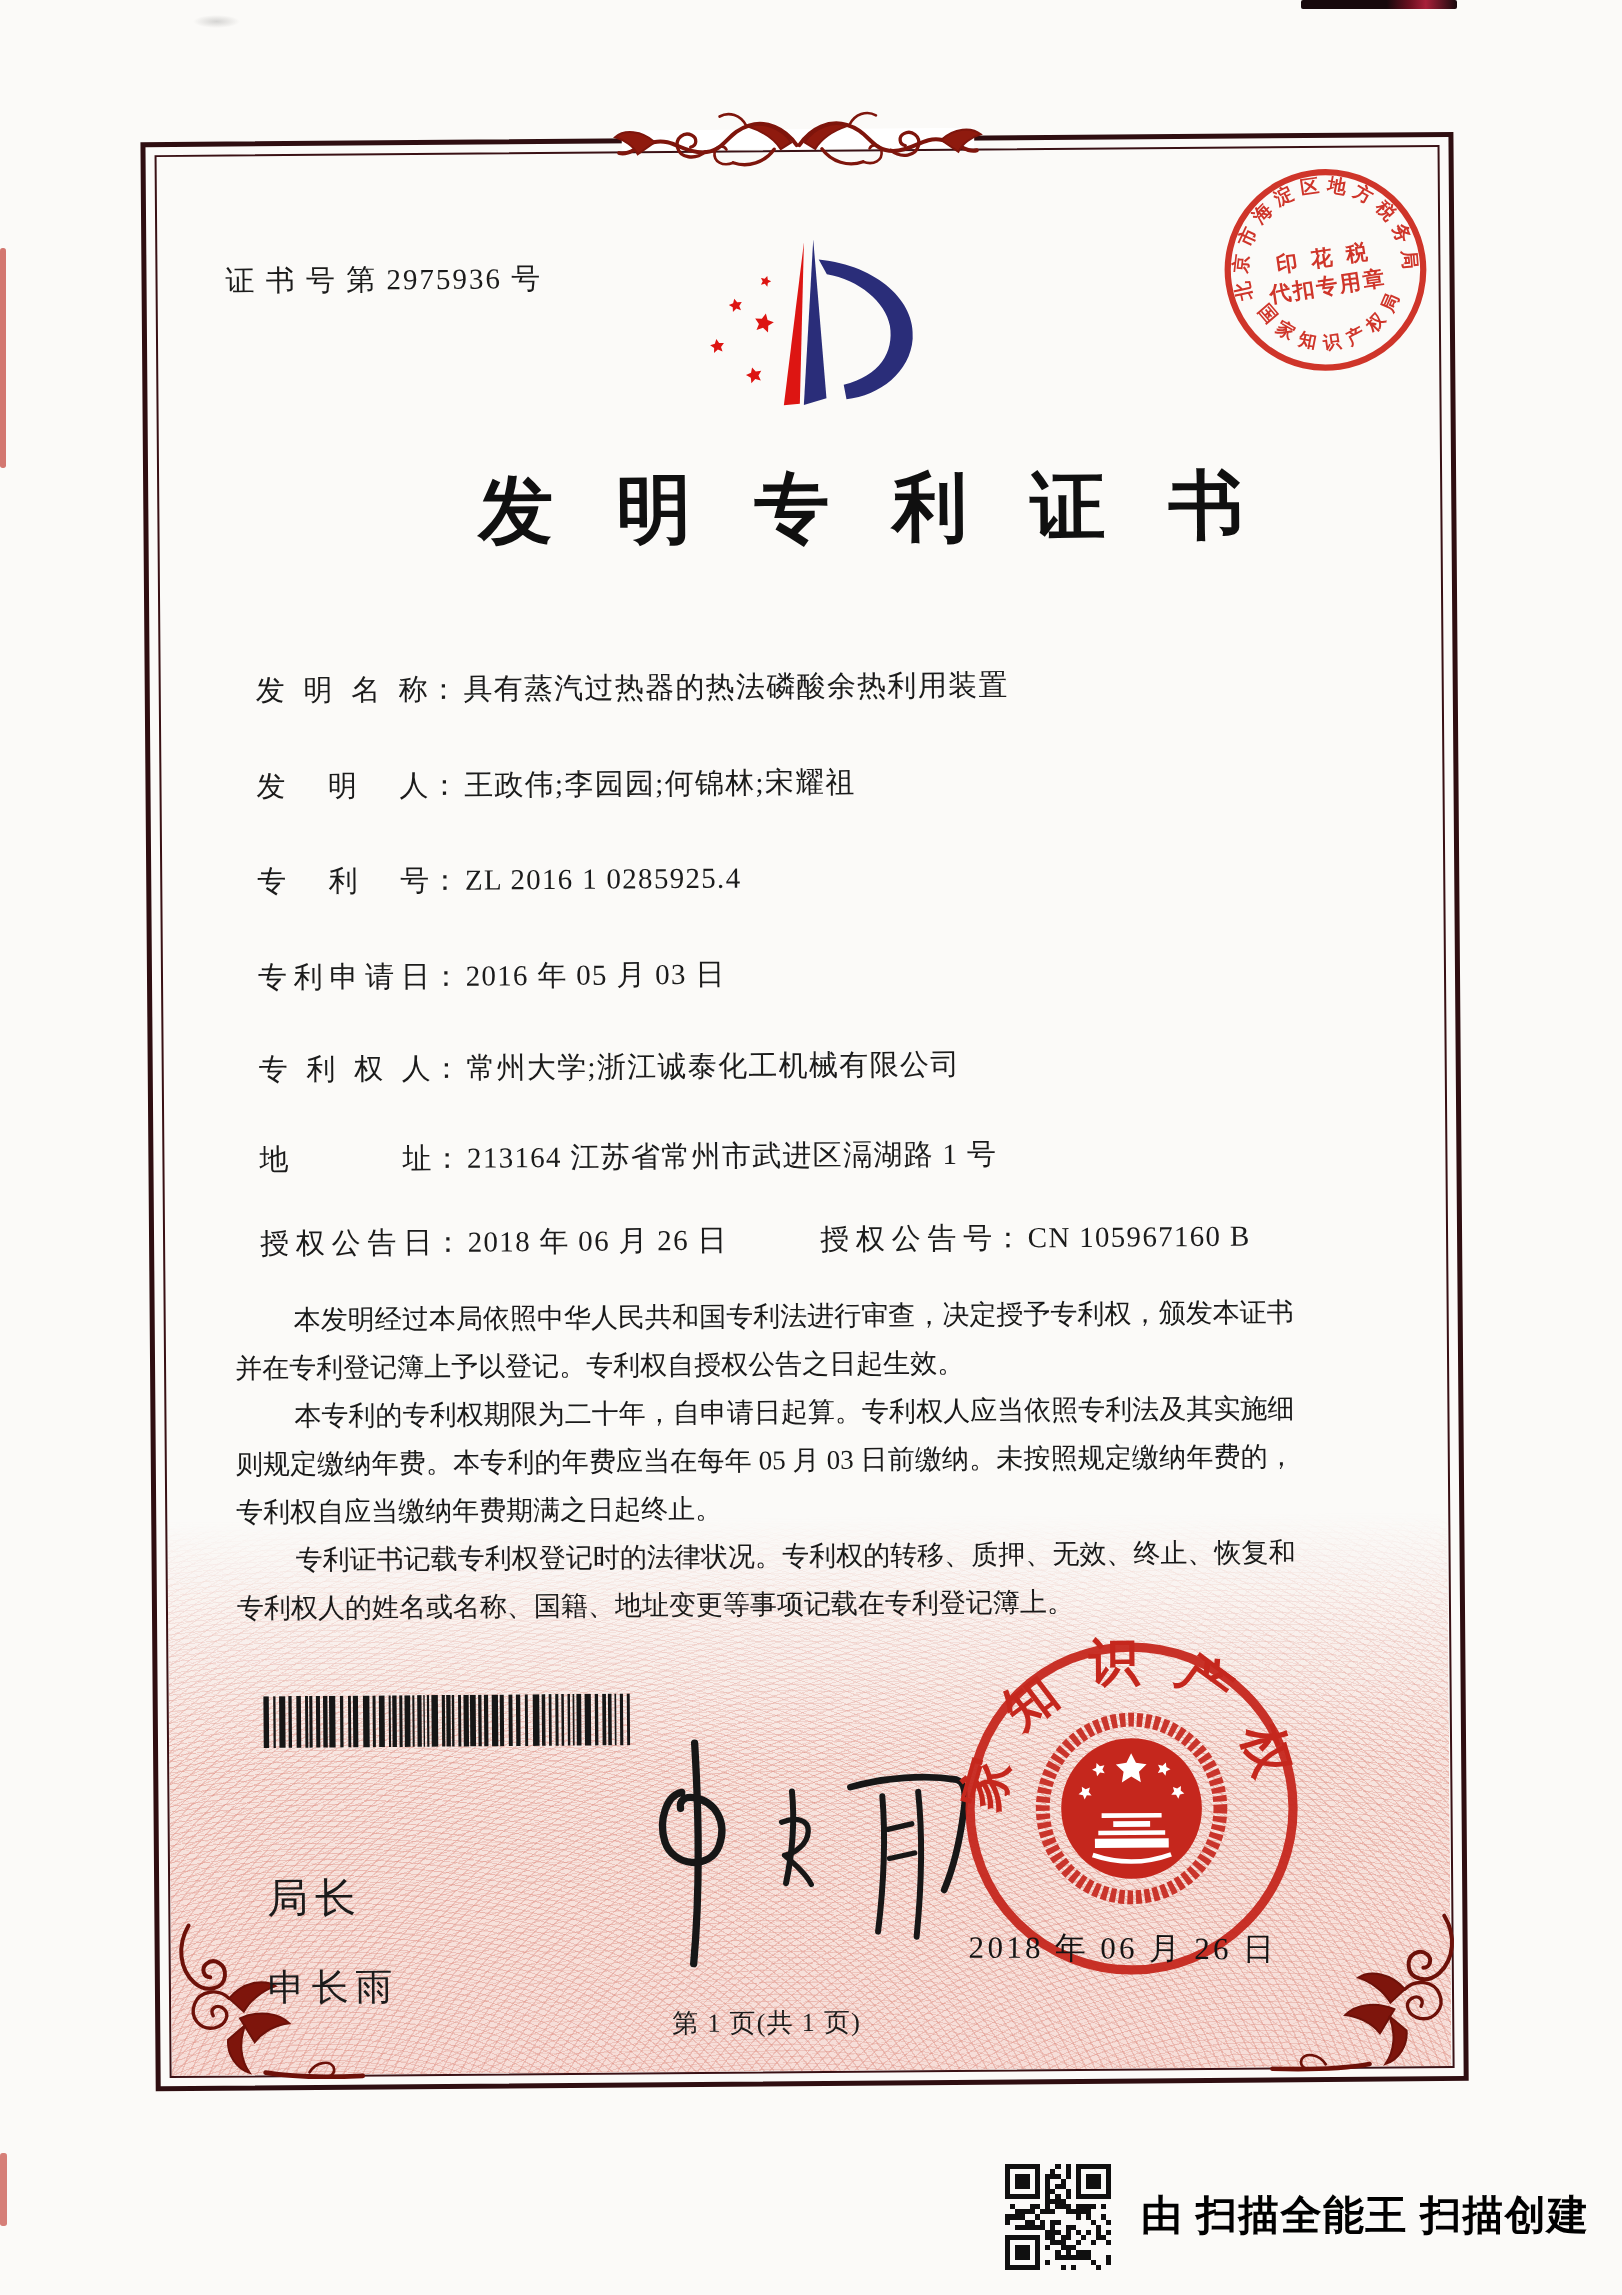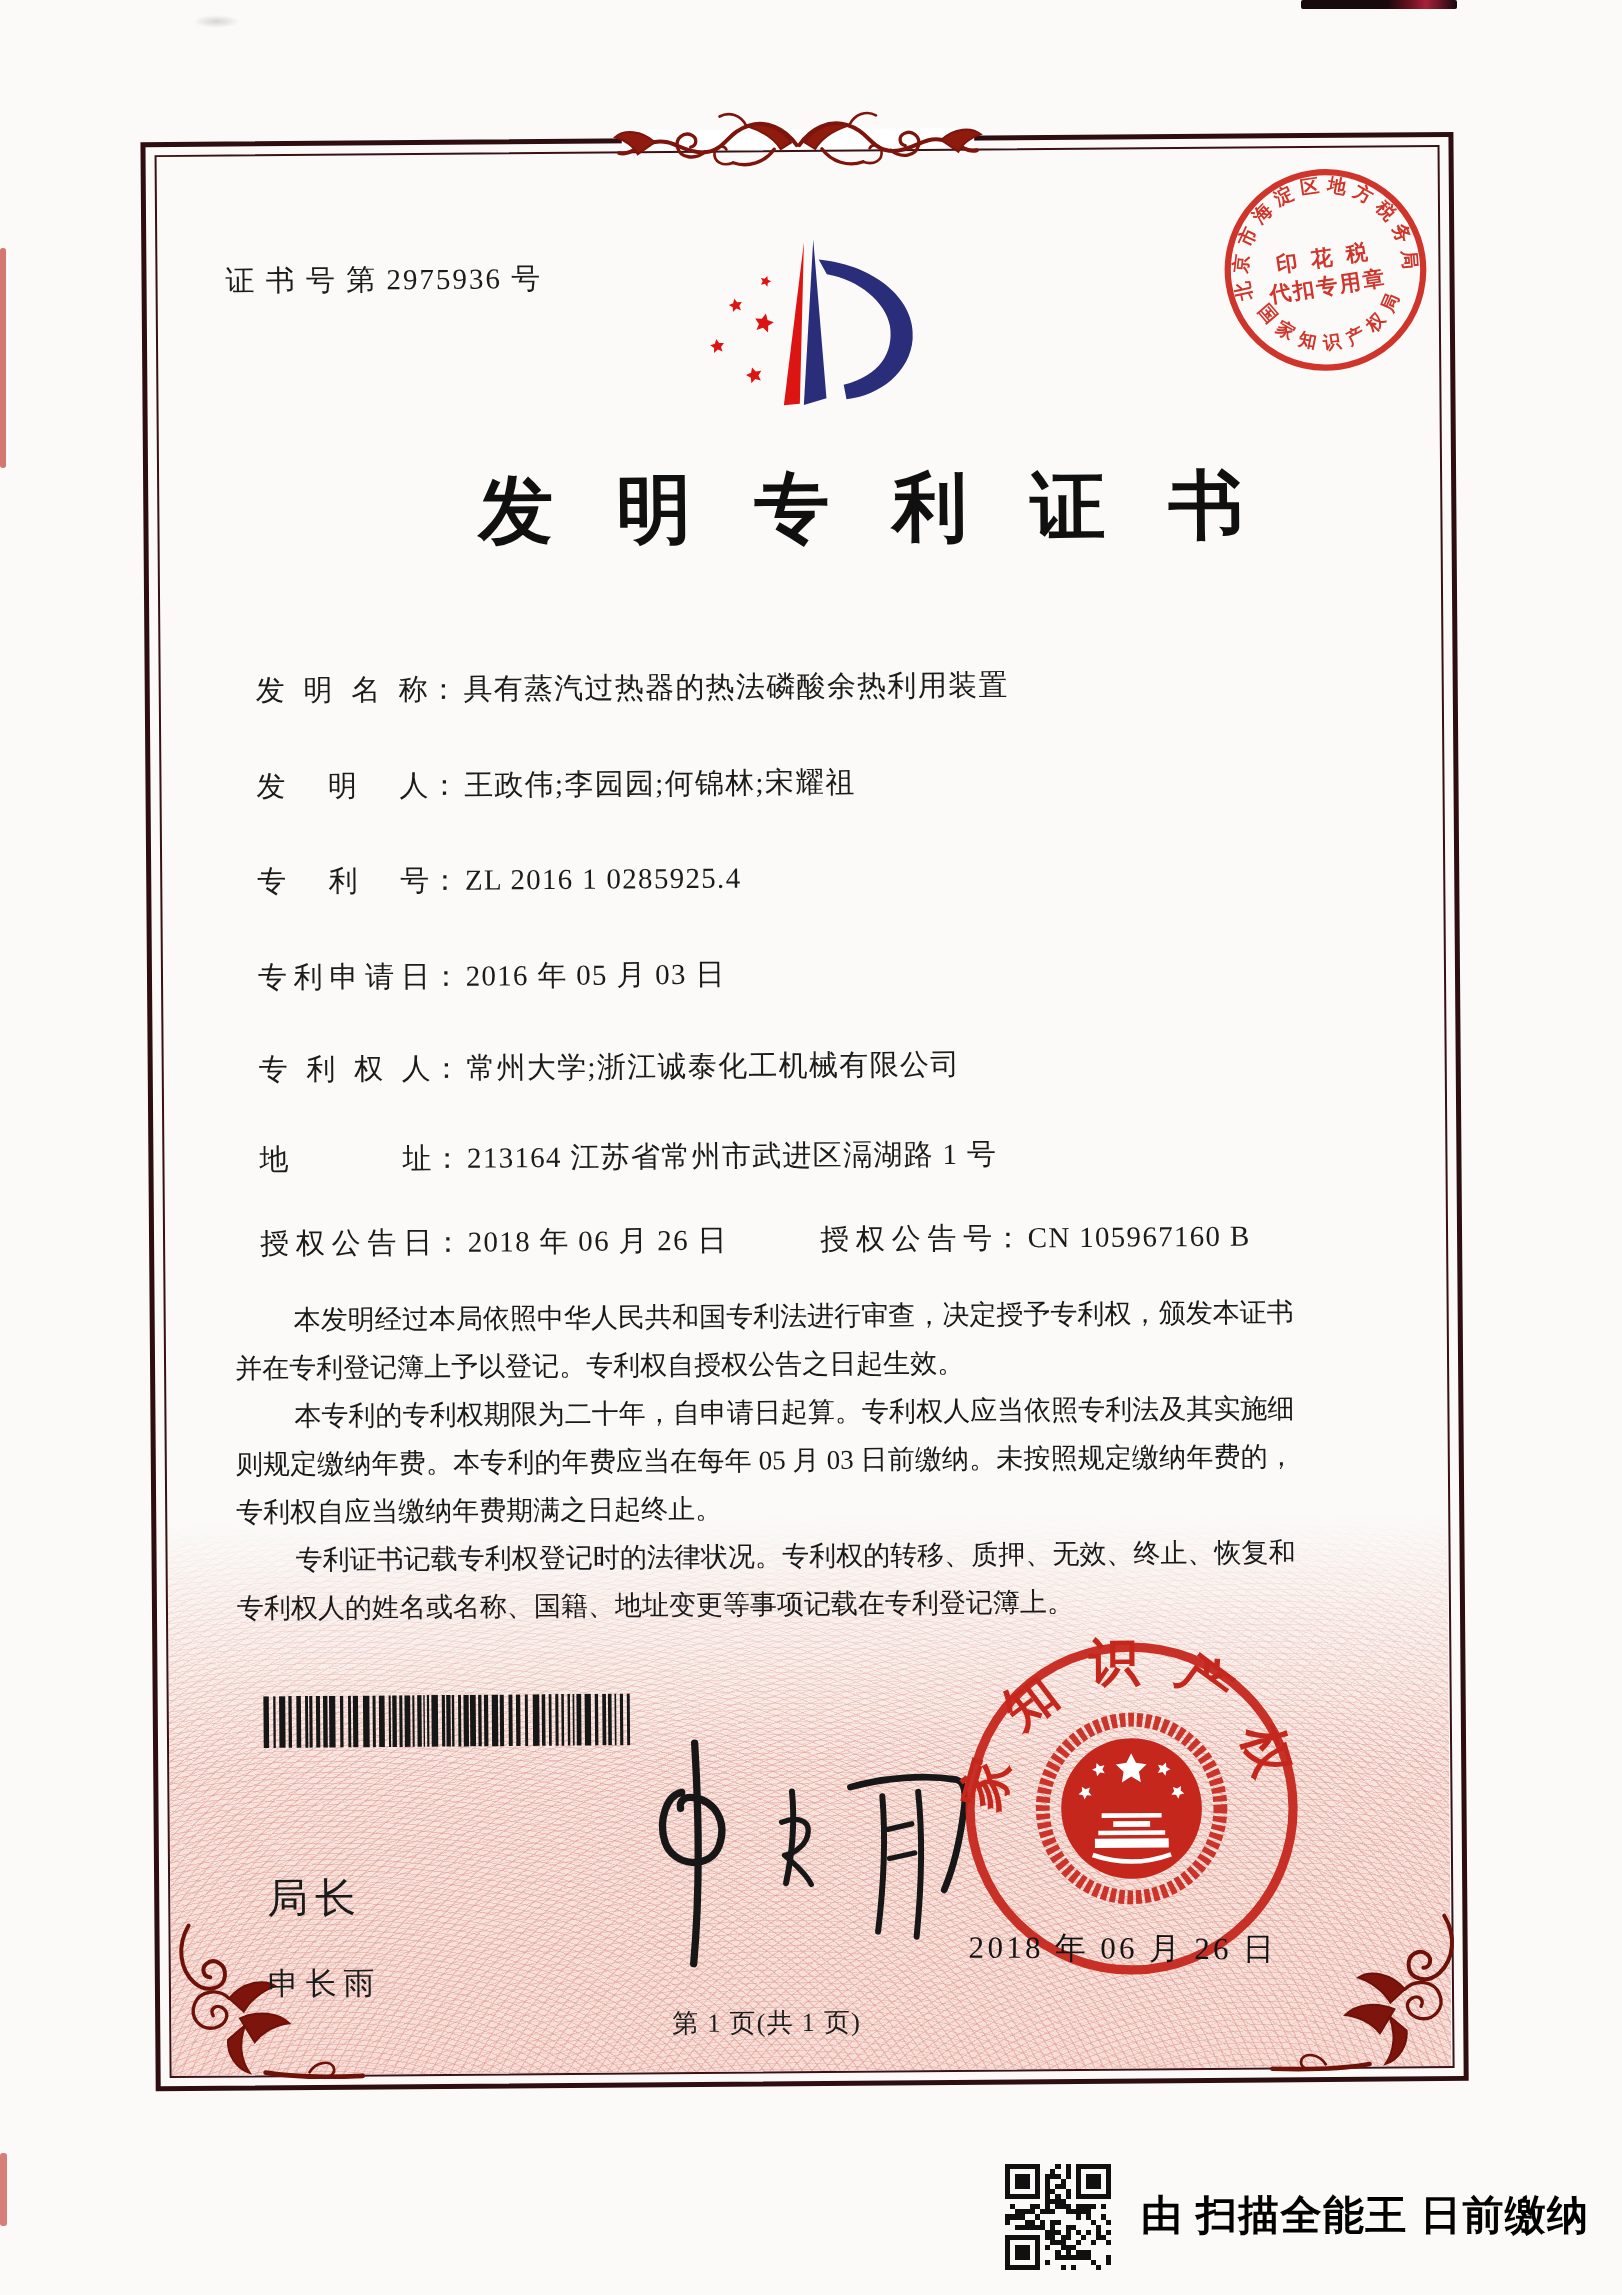--- a/index.html
+++ b/index.html
@@ -27,21 +27,21 @@
   .certno{position:absolute;left:232px;top:257px;font-size:29px;letter-spacing:2px;white-space:nowrap;}
   .title{position:absolute;left:483px;top:459px;font-size:75px;font-weight:bold;letter-spacing:63px;white-space:nowrap;color:#101010;}
   .frow{position:absolute;left:259px;font-size:29px;white-space:nowrap;}
   .flabel{display:inline-block;width:172px;text-align:justify;text-align-last:justify;vertical-align:bottom;}
   .fcolon{margin-left:1.3px;}
   .fvalue{margin-left:5.3px;letter-spacing:1.3px;}
   .grant2{position:absolute;left:560px;top:0;}
   .bodytext{position:absolute;left:233px;top:1292px;width:1059px;}
   .bodytext p{margin:0;font-size:27px;line-height:48px;text-indent:59px;text-align:justify;color:#191919;}
   .director-title{position:absolute;left:261px;top:1867px;font-size:41px;letter-spacing:6.7px;font-family:"Liberation Sans","DejaVu Sans",sans-serif;font-weight:500;}
-  .director-name{position:absolute;left:261px;top:1959px;font-size:31px;letter-spacing:6.7px;font-family:"Liberation Sans","DejaVu Sans",sans-serif;font-weight:500;}
+  .director-name{position:absolute;left:261px;top:1959px;font-size:37px;letter-spacing:6.7px;font-family:"Liberation Sans","DejaVu Sans",sans-serif;font-weight:500;}
   .seal-date{position:absolute;left:962px;top:1930px;font-size:31px;letter-spacing:3.3px;color:#141414;white-space:nowrap;transform:rotate(0.8deg);}
   .page-number{position:absolute;left:665px;top:2005px;font-size:26px;letter-spacing:1.3px;}
   
   .logo-svg{position:absolute;left:692px;top:233px;}
   .barcode{position:absolute;left:258px;top:1692px;}
   .signature-svg{position:absolute;left:612px;top:1713px;}
   .seal-svg{position:absolute;left:953px;top:1638px;}
   .taxstamp-svg{position:absolute;left:1228px;top:170px;transform:rotate(-8deg);}
   .orn-top{position:absolute;left:586px;top:88px;}
   .orn-bl{position:absolute;left:158px;top:1914px;}
@@ -471,19 +471,19 @@
     <rect x="1" y="20" width="1" height="1" fill="#101010"></rect>
     <rect x="2" y="20" width="1" height="1" fill="#101010"></rect>
     <rect x="3" y="20" width="1" height="1" fill="#101010"></rect>
     <rect x="4" y="20" width="1" height="1" fill="#101010"></rect>
     <rect x="5" y="20" width="1" height="1" fill="#101010"></rect>
     <rect x="6" y="20" width="1" height="1" fill="#101010"></rect>
     <rect x="11" y="20" width="1" height="1" fill="#101010"></rect>
     <rect x="13" y="20" width="1" height="1" fill="#101010"></rect>
     <rect x="18" y="20" width="1" height="1" fill="#101010"></rect>
   </svg>
-<div class="credit">由 扫描全能王 日前缴纳</div>
+<div class="credit">由 扫描全能王 扫描创建</div>
 
 <div class="streak-top"></div>
 <div class="streak-left1"></div>
 <div class="streak-left2"></div>
 <div class="smudge"></div>
 
 
 </body></html>

